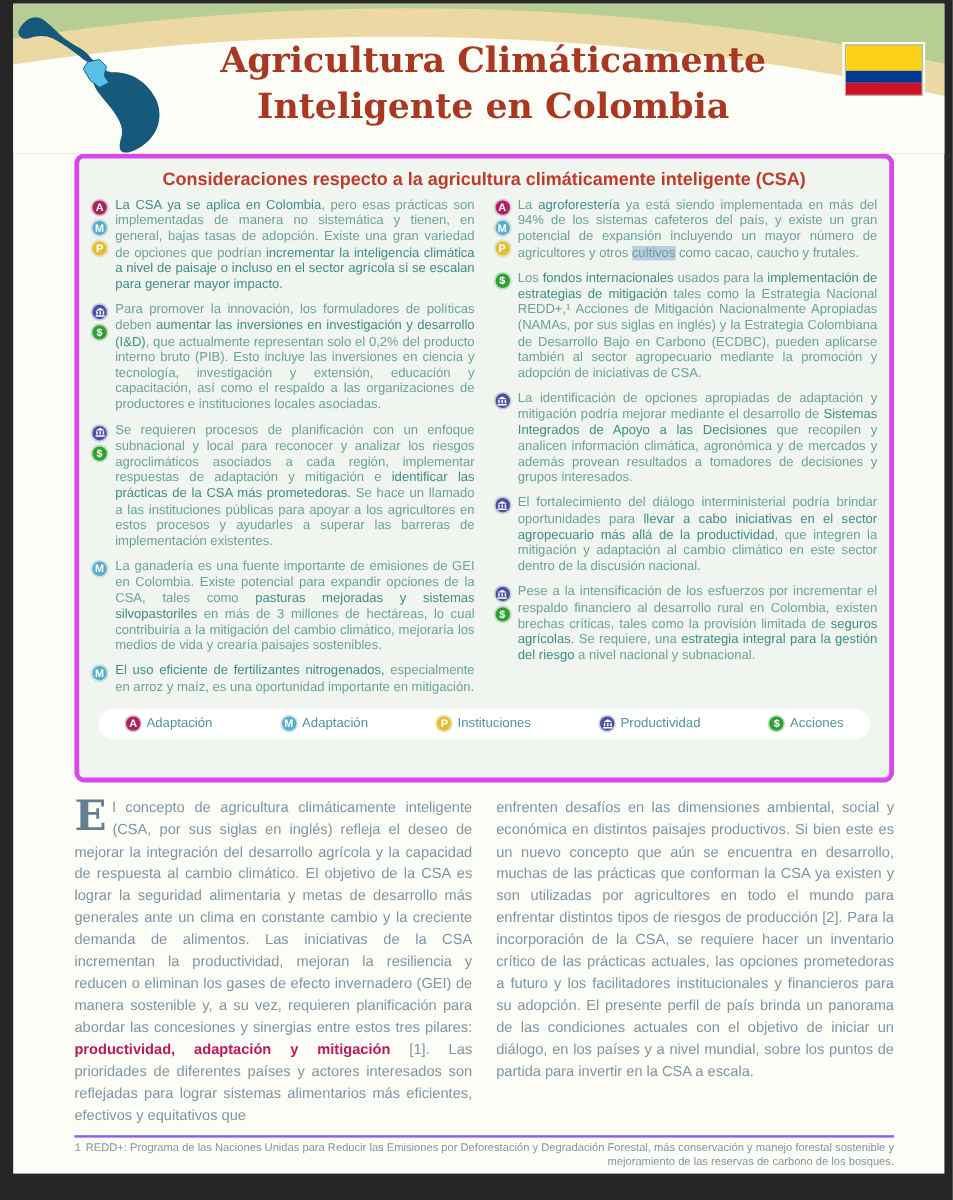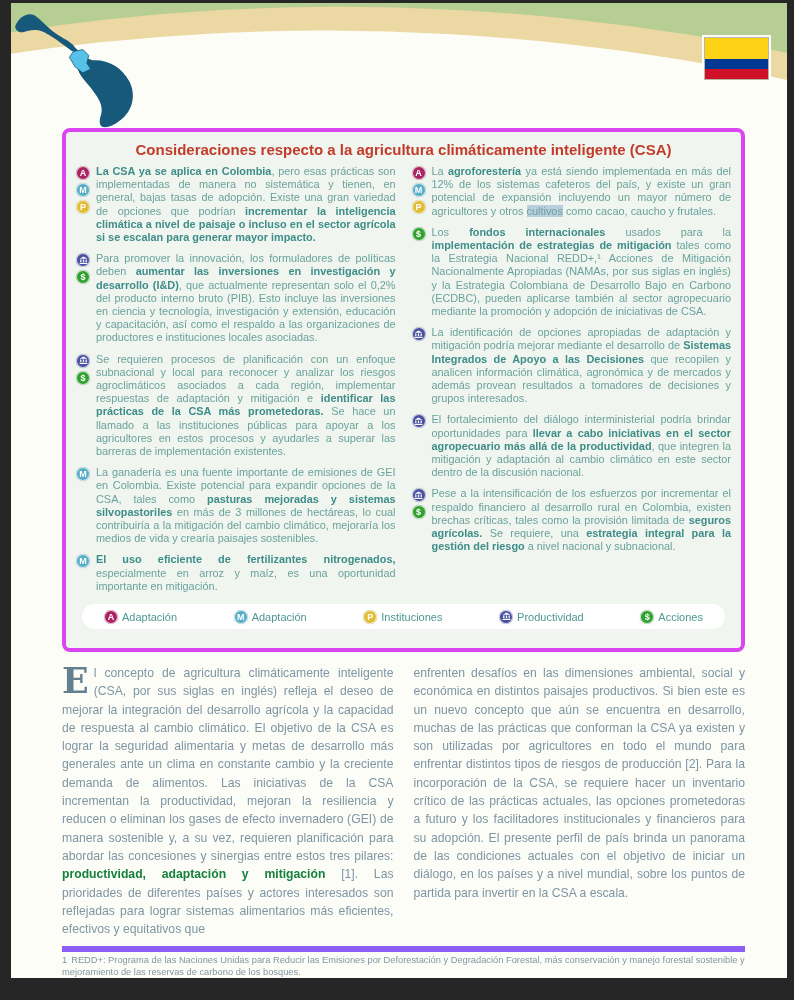--- a/index.html
+++ b/index.html
@@ -30,53 +30,57 @@
   .dots { display:flex; flex-direction:column; gap:3px; width:15px; flex:none; padding-top:1px; }
   .dot { width:14px; height:14px; border-radius:50%; color:#fff; font-size:9px; font-weight:700;
          display:flex; align-items:center; justify-content:center; border:1px solid rgba(255,255,255,.7);
          box-shadow:0 0 1px rgba(0,0,0,.35); }
   .dot-adaptation { background:#ac2363; }
   .dot-mitigation { background:#56aec9; }
   .dot-productivity { background:#e2bd34; }
   .dot-institutions { background:#4a50a1; }
   .dot-finance { background:#2ea12f; }
   .btext { flex:1; text-align:justify; font-size:10.9px; line-height:13.2px; color:#6ba29d; }
-  .btext .b { font-weight:700; color:#3e8d89; }
+  .btext .b { font-weight:400; color:#3e8d89; }
   .btext .hl { background:#b9cfdf; }
   .legend { background:#fff; border-radius:13px; margin:3px 6px 0; padding:4px 22px; height:25px;
             display:flex; justify-content:space-between; align-items:center; }
   .legend-item { display:flex; align-items:center; gap:4px; font-size:11px; color:#4f9793; }
 
   
   .body-cols { display:flex; gap:20px; margin:12px 42px 0 51px; }
   .bodyp { flex:1; font-size:12.2px; line-height:18.3px; text-align:justify; color:#7e95a3; }
-  .bodyp .b { font-weight:700; color:#15803d; }
+  .bodyp .b { font-weight:700; color:#be185d; }
   .dropcap { float:left; font-family:"DejaVu Serif", serif; font-weight:700; font-size:35px; line-height:29px;
              color:#647f90; margin:2px 5px 0 0; }
 
   
-  .footnote { margin:8px 42px 0 51px; border-top:6px solid #8b5cf6; padding-top:3px;
-              font-size:9.3px; line-height:11.8px; color:#8195a2; }
+  .footnote { margin:8px 42px 0 51px; border-top:2px solid #8b5cf6; padding-top:3px;
+              font-size:9.3px; line-height:11.8px; color:#8195a2;text-align:right; }
   .fn-marker { margin-right:4px; }
 </style>
 </head>
 <body>
 
 <div class="sheet">
 
   <div class="header">
     <div class="arc arc-tan"></div>
     <div class="arc arc-white"></div>
     <svg class="map" viewBox="0 0 140 125">
       <path fill="#17597a" d="M2,20 C6,10 16,4 24,10 C32,16 38,24 48,30 C54,34 60,36 64,42 L70,48 C74,52 78,54 82,55
         C98,54 112,62 120,77 C127,91 123,105 115,113 C107,121 98,125 93,124 C88,123 89,116 91,110
         C93,102 88,94 82,86 C76,78 68,71 66,62 C64,54 66,50 70,50 C66,48 60,46 56,42 C48,36 40,30 32,26
         C24,22 16,24 10,26 C6,27 2,24 2,20 Z"></path>
       <path fill="#57c1e8" stroke="#17597a" stroke-width="0.8" d="M62,46 L72,44 L78,50 L76,58 L80,64 L72,68 L64,62 L58,52 Z"></path>
     </svg>
+    <h1 class="title">
+      <span>Agricultura Climáticamente</span><br>
+      <span>Inteligente en Colombia</span>
+    </h1>
     <div class="flag">
       <div class="fy"></div>
       <div class="fb"></div>
       <div class="fr"></div>
     </div>
   </div>
 
   <div class="consider-box">
     <h2 class="c-head">Consideraciones respecto a la agricultura climáticamente inteligente (CSA)</h2>
     <div class="cols">
@@ -124,21 +128,21 @@
             <span class="btext"><span class="b">El uso eficiente de fertilizantes nitrogenados,</span><span> especialmente en arroz y maíz, es una oportunidad importante en mitigación.</span></span>
           </div>
         </div>
       <div class="bcol" id="col-right">
           <div class="bullet">
             <span class="dots">
               <span class="dot dot-adaptation">A</span>
               <span class="dot dot-mitigation">M</span>
               <span class="dot dot-productivity">P</span>
             </span>
-            <span class="btext"><span>La </span><span class="b">agroforestería</span><span> ya está siendo implementada en más del 12% de los sistemas cafeteros del país, y existe un gran potencial de expansión incluyendo un mayor número de agricultores y otros </span><span class="hl">cultivos</span><span> como cacao, caucho y frutales.</span></span>
+            <span class="btext"><span>La </span><span class="b">agroforestería</span><span> ya está siendo implementada en más del 94% de los sistemas cafeteros del país, y existe un gran potencial de expansión incluyendo un mayor número de agricultores y otros </span><span class="hl">cultivos</span><span> como cacao, caucho y frutales.</span></span>
           </div>
           <div class="bullet">
             <span class="dots">
               <span class="dot dot-finance">$</span>
             </span>
             <span class="btext"><span>Los </span><span class="b">fondos internacionales</span><span> usados para la </span><span class="b">implementación de estrategias de mitigación</span><span> tales como la Estrategia Nacional REDD+,¹ Acciones de Mitigación Nacionalmente Apropiadas (NAMAs, por sus siglas en inglés) y la Estrategia Colombiana de Desarrollo Bajo en Carbono (ECDBC), pueden aplicarse también al sector agropecuario mediante la promoción y adopción de iniciativas de CSA.</span></span>
           </div>
           <div class="bullet">
             <span class="dots">
               <span class="dot dot-institutions">

